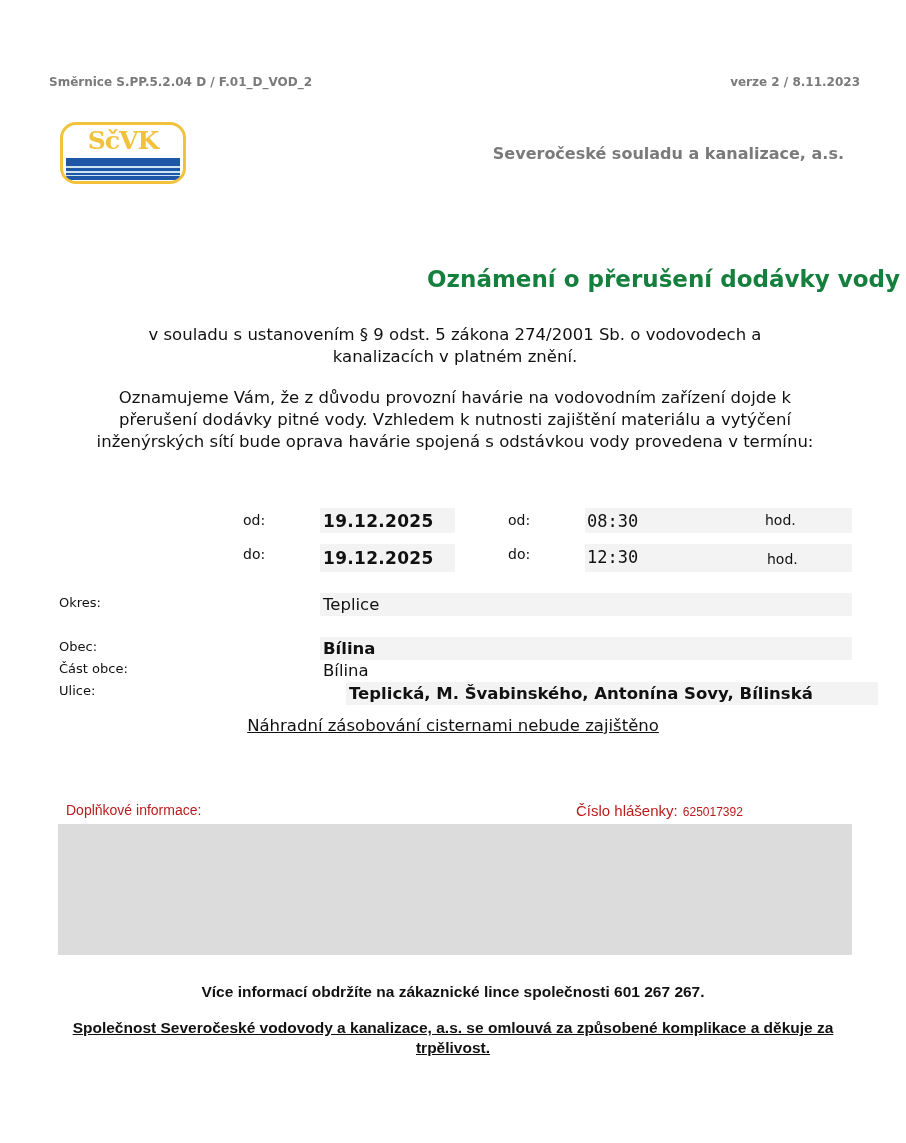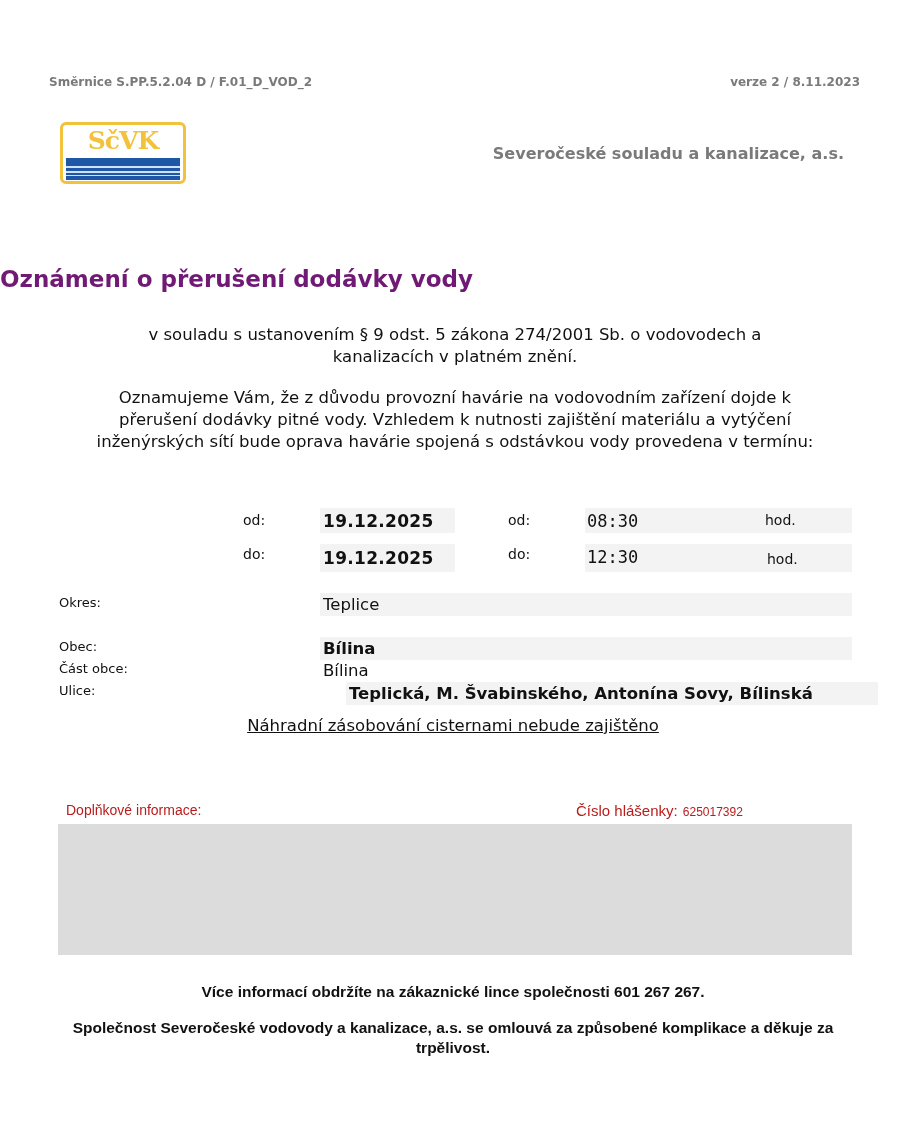--- a/index.html
+++ b/index.html
@@ -1,24 +1,24 @@
 <!DOCTYPE html>
 <html><head>
 <meta charset="utf-8">
 <style>
   html, body { margin: 0; padding: 0; background: #ffffff; }
   body { width: 906px; height: 1143px; position: relative; overflow: hidden; color: #111; font-family: "DejaVu Sans", sans-serif; }
   .abs { position: absolute; }
   .meta { font-size: 12px; font-weight: bold; color: #7a7a7a; top: 75px; }
   .company { font-size: 16px; font-weight: bold; color: #7a7a7a; top: 144px; right: 62px; }
-  .logo { left: 60px; top: 122px; width: 126px; height: 62px; border: 3px solid #f2c23c; border-radius: 6px; box-sizing: border-box; background: #fff; overflow: hidden; }
+  .logo { left: 60px; top: 122px; width: 126px; height: 62px; border: 3px solid #f2c23c; border-radius: 16px; box-sizing: border-box; background: #fff; overflow: hidden; }
   .logo-text { position: absolute; left: 0; right: 0; top: 1px; text-align: center; font-family: "DejaVu Serif", serif; font-weight: bold; font-size: 25px; color: #f2c23c; letter-spacing: -1px; line-height: 30px; }
   .logo-band { position: absolute; left: 3px; right: 3px; top: 33px; height: 22px; background: #1d57a6; }
   .logo-stripe { position: absolute; left: 0; right: 0; height: 2px; background: #cfe3f6; }
-  .title { top: 266px; left: 0; width: 900px; text-align: left; font-size: 23px; font-weight: bold; color: #701a75; }
+  .title { top: 266px; left: 0; width: 900px; text-align: right; font-size: 23px; font-weight: bold; color: #15803d; }
   .para { left: 80px; width: 740px; text-align: center; font-size: 16.5px; line-height: 22px; color: #111; }
   .lbl { font-size: 14px; color: #111; }
   .field { background: #f3f3f3; box-sizing: border-box; }
   .date-val { font-size: 17px; font-weight: bold; padding-left: 3px; line-height: 26px; letter-spacing: 0.3px; }
   .time-val { font-family: "DejaVu Sans Mono", monospace; font-size: 17px; padding-left: 2px; line-height: 26px; }
   .hod { font-size: 14px; position: absolute; }
   .loc-lbl { left: 59px; font-size: 13px; color: #111; }
   .loc-val { left: 320px; width: 532px; height: 23px; font-size: 16.5px; line-height: 23px; padding-left: 3px; box-sizing: border-box; }
   .bold { font-weight: bold; }
   .note { top: 716px; left: 0; width: 906px; text-align: center; font-size: 16.5px; }
@@ -81,13 +81,13 @@
 </div>
 
 <div class="abs small" style="left:66px;top:802px;">Doplňkové informace:</div>
 <div class="abs" style="left:576px;top:801px;">
   <span class="small" style="font-size:15px;">Číslo hlášenky:</span>
   <span class="small" style="font-size:12px;">625017392</span>
 </div>
 <div class="abs infobox"></div>
 
 <div class="abs footer" style="top:982px;">Více informací obdržíte na zákaznické lince společnosti  601 267 267.</div>
-<div class="abs footer" style="top:1018px;left:55px;width:796px;">Společnost Severočeské vodovody a kanalizace, a.s. se omlouvá za způsobené komplikace a děkuje za trpělivost.</div>
+<div class="abs footer" style="top:1018px;left:55px;width:796px;text-decoration:underline;">Společnost Severočeské vodovody a kanalizace, a.s. se omlouvá za způsobené komplikace a děkuje za trpělivost.</div>
 
 </body></html>

